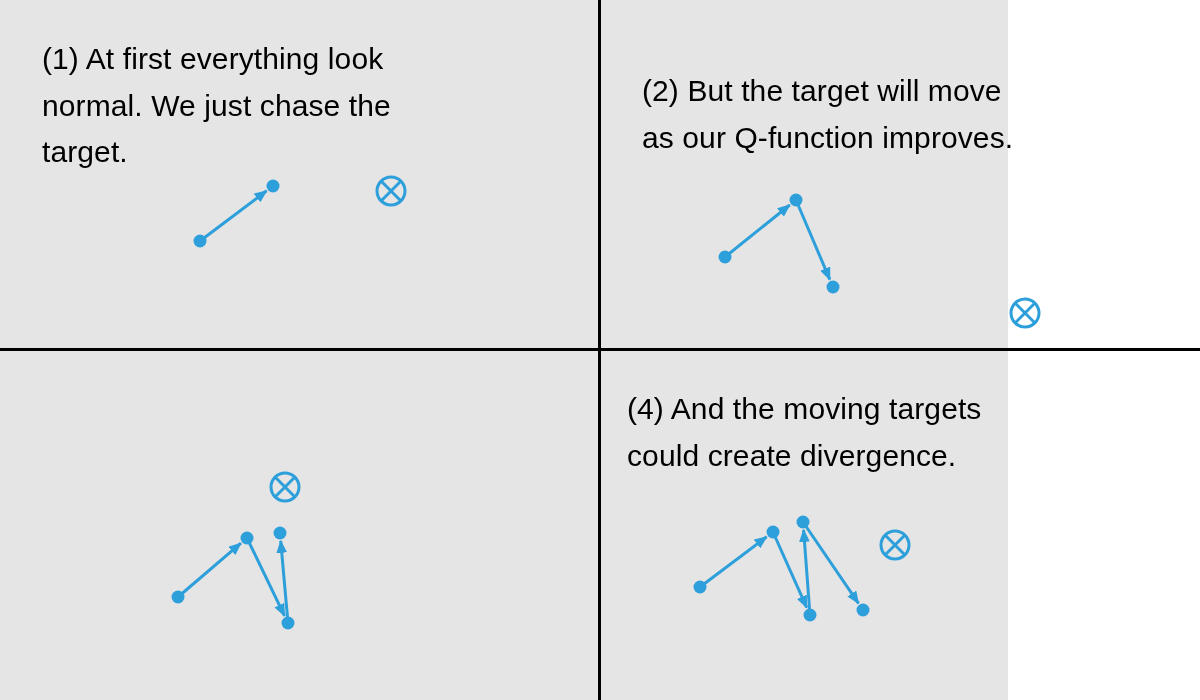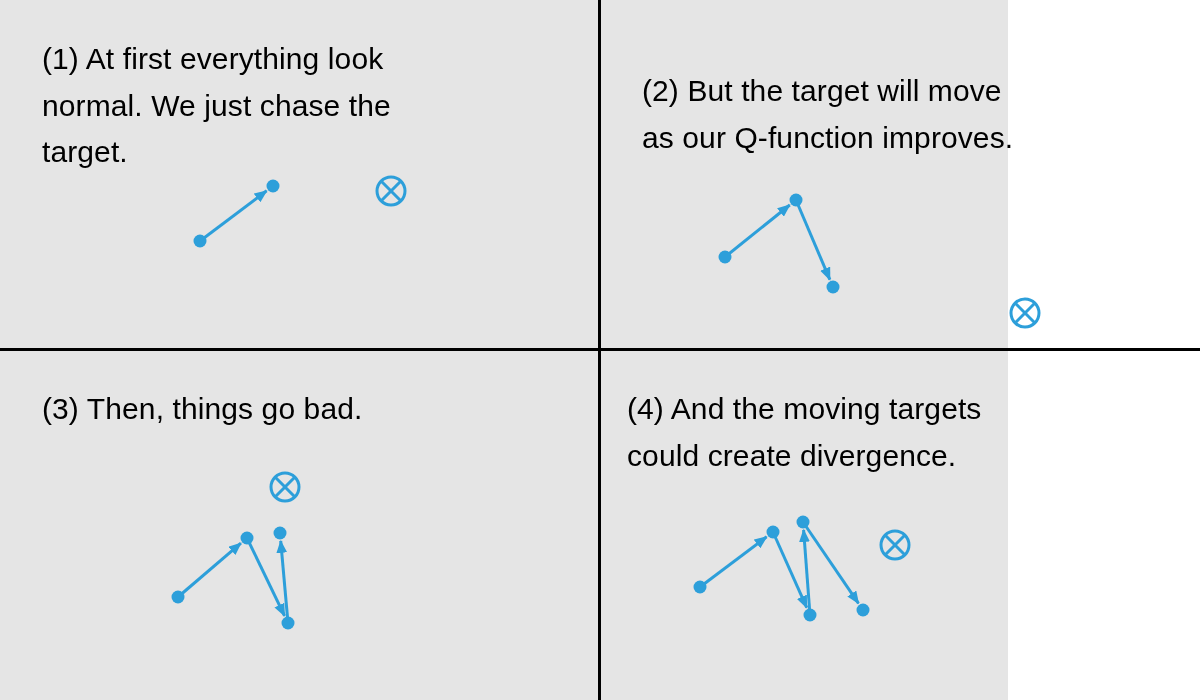--- a/index.html
+++ b/index.html
@@ -102,21 +102,20 @@
         <circle cx="178" cy="247" r="6.5" fill="#2d9fda"></circle>
         <circle cx="247" cy="188" r="6.5" fill="#2d9fda"></circle>
         <circle cx="288" cy="273" r="6.5" fill="#2d9fda"></circle>
         <circle cx="280" cy="183" r="6.5" fill="#2d9fda"></circle>
         <g>
           <circle cx="285" cy="137" r="14" fill="none" stroke="#2d9fda" stroke-width="3"></circle>
           <line x1="275.8" y1="127.8" x2="294.2" y2="146.2" stroke="#2d9fda" stroke-width="3" stroke-linecap="round"></line>
           <line x1="275.8" y1="146.2" x2="294.2" y2="127.8" stroke="#2d9fda" stroke-width="3" stroke-linecap="round"></line>
         </g>
       </svg>
-    <p class="caption">(3) Then, things go bad.</p>
   </section>
 
   <section class="panel br">
     <svg class="drawing" viewBox="0 0 600 350">
         <defs>
           <marker id="ah3" viewBox="0 0 12 10" refX="11" refY="5" markerWidth="13" markerHeight="11" markerUnits="userSpaceOnUse" orient="auto">
             <path d="M0,0 L12,5 L0,10 Z" fill="#2d9fda"></path>
           </marker>
         </defs>
         <line x1="115" y1="237" x2="181.61051857914995" y2="186.8139928513254" stroke="#2d9fda" stroke-width="3" marker-end="url(#ah3)"></line>

